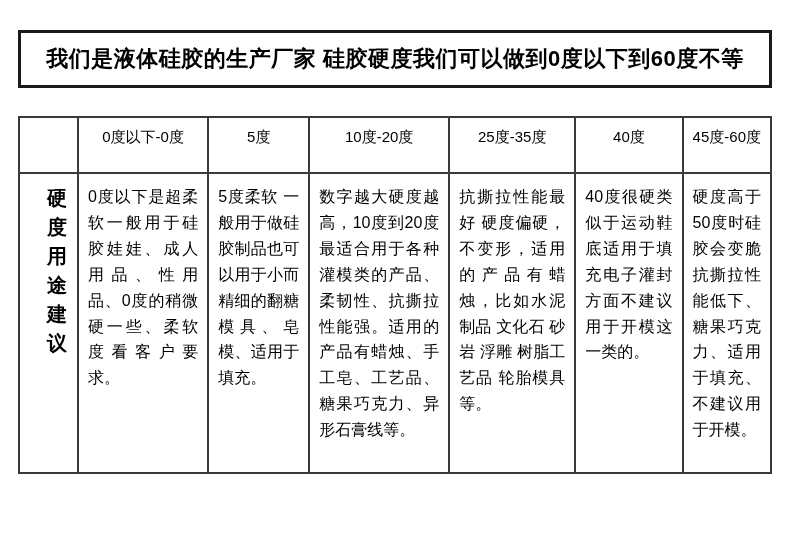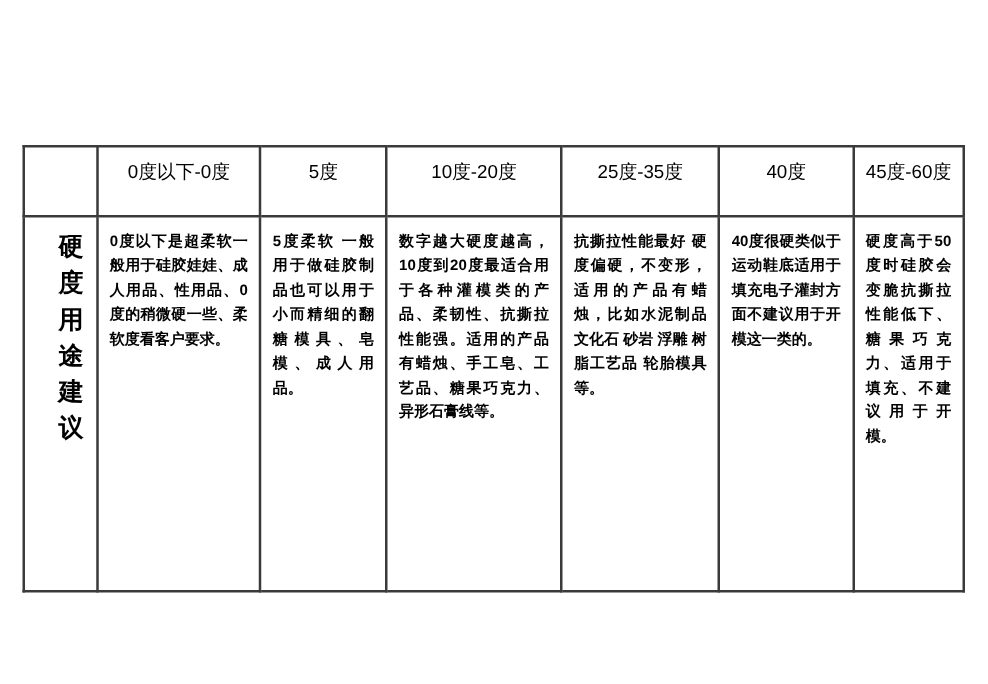--- a/index.html
+++ b/index.html
@@ -70,57 +70,59 @@
     width: 56px;
     text-align: right;
     vertical-align: middle;
     font-size: 20px;
     font-weight: bold;
     line-height: 1.45;
     padding: 10px 6px;
     letter-spacing: 1px;
   }
   td.cell {
-    font-size: 12px;
+    font-size: 16px;
     line-height: 1.62;
     text-align: justify;
     height: 300px;
-    font-weight: bold;
   }
   .col-label { width: 56px; }
   .col-1 { width: 124px; }
   .col-2 { width: 96px; }
   .col-3 { width: 133px; margin-top: 36px; }
   .col-4 { width: 120px; }
   .col-5 { width: 102px; }
   .col-6 { width: 84px; }
 </style>
 </head>
 <body>
 
 <div class="page">
 
+  <div class="banner">
+    <div class="banner-text">我们是液体硅胶的生产厂家 硅胶硬度我们可以做到0度以下到60度不等</div>
+  </div>
 
   <table class="grid">
     <thead>
       <tr>
         <th class="col-label"></th>
         <th class="col-1">0度以下-0度</th>
         <th class="col-2">5度</th>
         <th class="col-3">10度-20度</th>
         <th class="col-4">25度-35度</th>
         <th class="col-5">40度</th>
         <th class="col-6">45度-60度</th>
       </tr>
     </thead>
     <tbody>
       <tr>
         <td class="rowlabel">硬度用途建议</td>
         <td class="cell col-1">0度以下是超柔软一般用于硅胶娃娃、成人用品、性用品、0度的稍微硬一些、柔软度看客户要求。</td>
-        <td class="cell col-2">5度柔软 一般用于做硅胶制品也可以用于小而精细的翻糖模具、皂模、成人用品。</td>
+        <td class="cell col-2">5度柔软 一般用于做硅胶制品也可以用于小而精细的翻糖模具、皂模、适用于填充。</td>
         <td class="cell col-3">数字越大硬度越高，10度到20度最适合用于各种灌模类的产品、柔韧性、抗撕拉性能强。适用的产品有蜡烛、手工皂、工艺品、糖果巧克力、异形石膏线等。</td>
         <td class="cell col-4">抗撕拉性能最好 硬度偏硬，不变形，适用的产品有蜡烛，比如水泥制品 文化石 砂岩 浮雕 树脂工艺品 轮胎模具等。</td>
         <td class="cell col-5">40度很硬类似于运动鞋底适用于填充电子灌封方面不建议用于开模这一类的。</td>
         <td class="cell col-6">硬度高于50度时硅胶会变脆抗撕拉性能低下、糖果巧克力、适用于填充、不建议用于开模。</td>
       </tr>
     </tbody>
   </table>
 
 </div>
 

